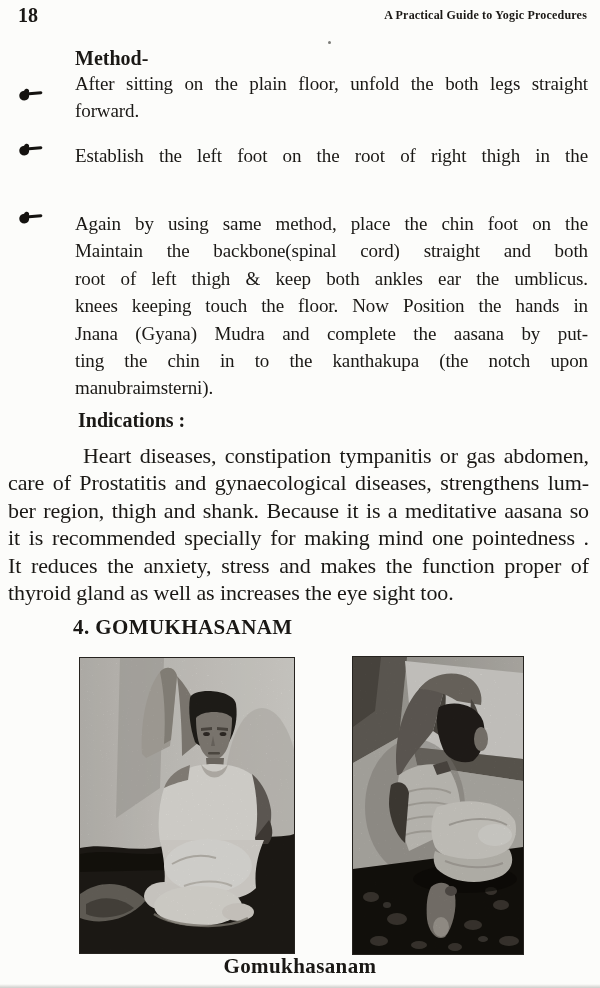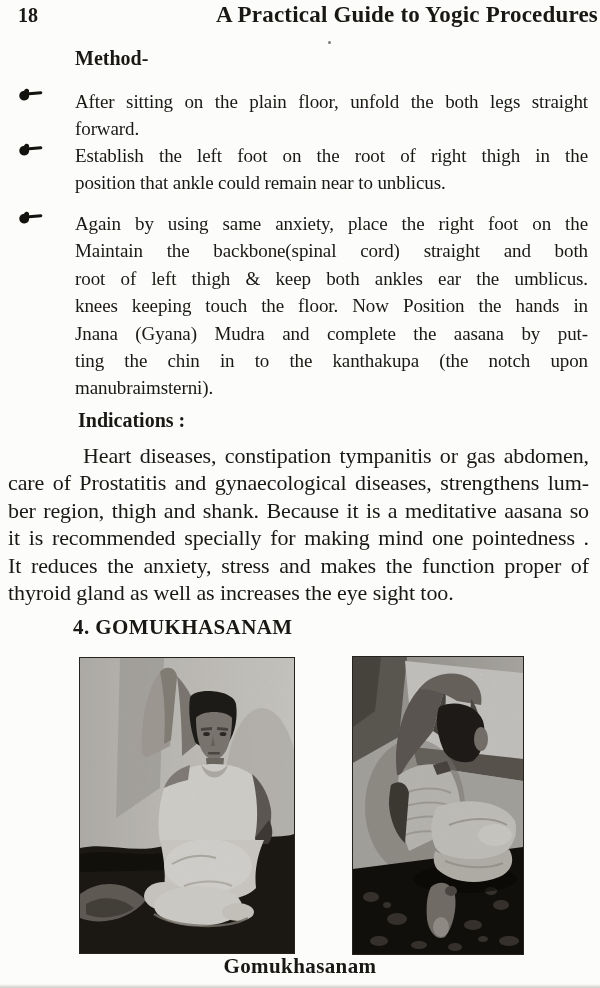--- a/index.html
+++ b/index.html
@@ -2,27 +2,27 @@
 <html><head>
 <meta charset="utf-8">
 <style>
   html,body{margin:0;padding:0;background:#e8e8e8;}
   .page{
     position:relative;width:600px;height:988px;background:#fcfcfa;
     font-family:"Liberation Serif","DejaVu Serif",serif;color:#1a1815;
     overflow:hidden;margin:0 auto;
   }
   .hdr-num{position:absolute;left:18px;top:5px;font-size:20px;line-height:20px;font-weight:700;}
-  .hdr-title{position:absolute;right:2px;top:5px;font-size:23px;line-height:20px;font-weight:700;letter-spacing:.2px;}
+  .hdr-title{position:absolute;right:13px;top:5px;font-size:12px;line-height:20px;font-weight:700;letter-spacing:.2px;}
   .speck{position:absolute;left:328px;top:41px;width:3px;height:3px;border-radius:50%;background:#7c7c78;}
   .h-method{position:absolute;left:75px;top:48px;font-size:20px;line-height:20px;font-weight:700;}
   .h-ind{position:absolute;left:78px;top:410px;font-size:20px;line-height:20px;font-weight:700;}
   .h-sec{position:absolute;left:73px;top:617px;font-size:21px;line-height:21px;font-weight:700;letter-spacing:.4px;}
   .blk{position:absolute;left:75px;width:513px;font-size:19px;line-height:27.4px;letter-spacing:-.1px;}
-  .b1{top:88px}.b2{top:142px}.b3{top:210px}
+  .b1{top:70px}.b2{top:142px}.b3{top:210px}
   .para{position:absolute;left:8px;top:442px;width:581px;font-size:22px;line-height:27.4px;letter-spacing:-.1px;}
   .line{display:block;}
   .j{text-align:justify;text-align-last:justify;-moz-text-align-last:justify;}
   .indent{text-indent:75px;}
   .bullet-icon{position:absolute;left:16px;width:27px;height:17px;}
   .bullet-icon svg{display:block;width:100%;height:100%;}
   .bi1{top:86px}.bi2{top:141px}.bi3{top:209px}
   .photo{position:absolute;border:1.5px solid #26231f;background:#cfccc6;box-sizing:content-box;}
   .photo svg{display:block;}
   .photo-left{left:79px;top:657px;width:214px;height:295px;}
@@ -57,25 +57,24 @@
       </svg>
   </span>
 
   <div class="blk b1">
     <span class="line j">After sitting on the plain floor, unfold the both legs straight</span>
     <span class="line">forward.</span>
   </div>
 
   <div class="blk b2">
     <span class="line j">Establish the left foot on the root of right thigh in the</span>
-    <span class="line">position that ankle could remain near to unblicus.</span>
   </div>
 
   <div class="blk b3">
-    <span class="line j">Again by using same anxiety, place the right foot on the</span>
+    <span class="line j">Again by using same method, place the chin foot on the</span>
     <span class="line j">Maintain the backbone(spinal cord) straight and both</span>
     <span class="line j">root of left thigh &amp; keep both ankles ear the umblicus.</span>
     <span class="line j">knees keeping touch the floor. Now Position the hands in</span>
     <span class="line j">Jnana (Gyana) Mudra and complete the aasana by put-</span>
     <span class="line j">ting the chin in to the kanthakupa (the notch upon</span>
     <span class="line">manubraimsterni).</span>
   </div>
 
   <div class="h-ind">Indications :</div>
 

